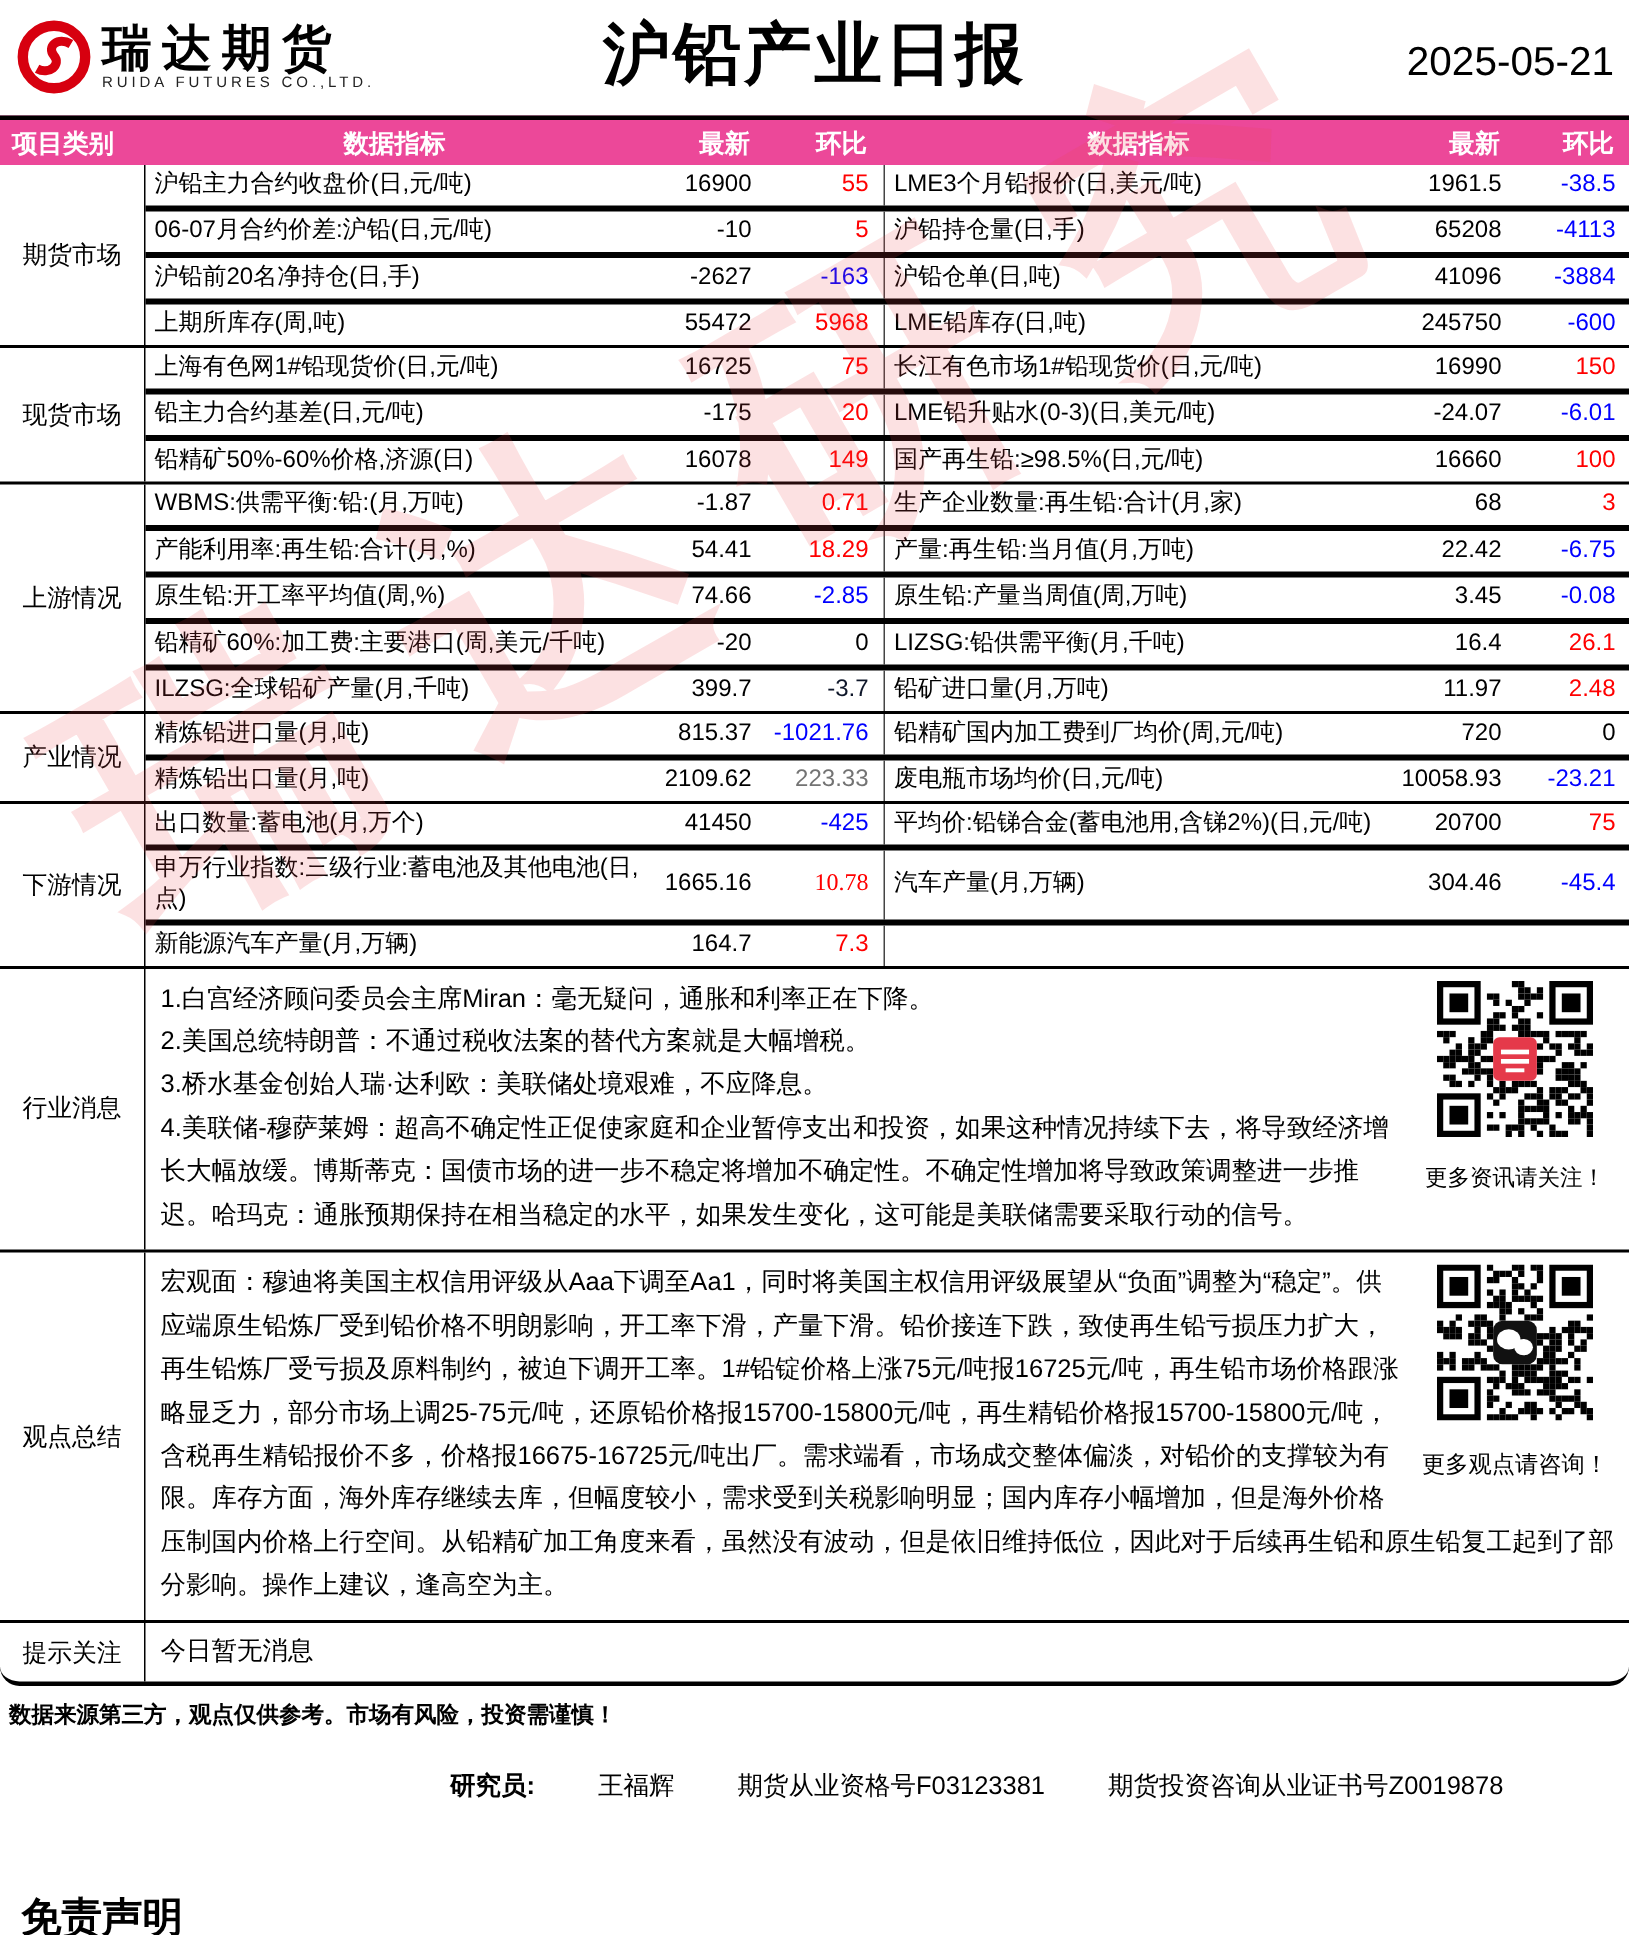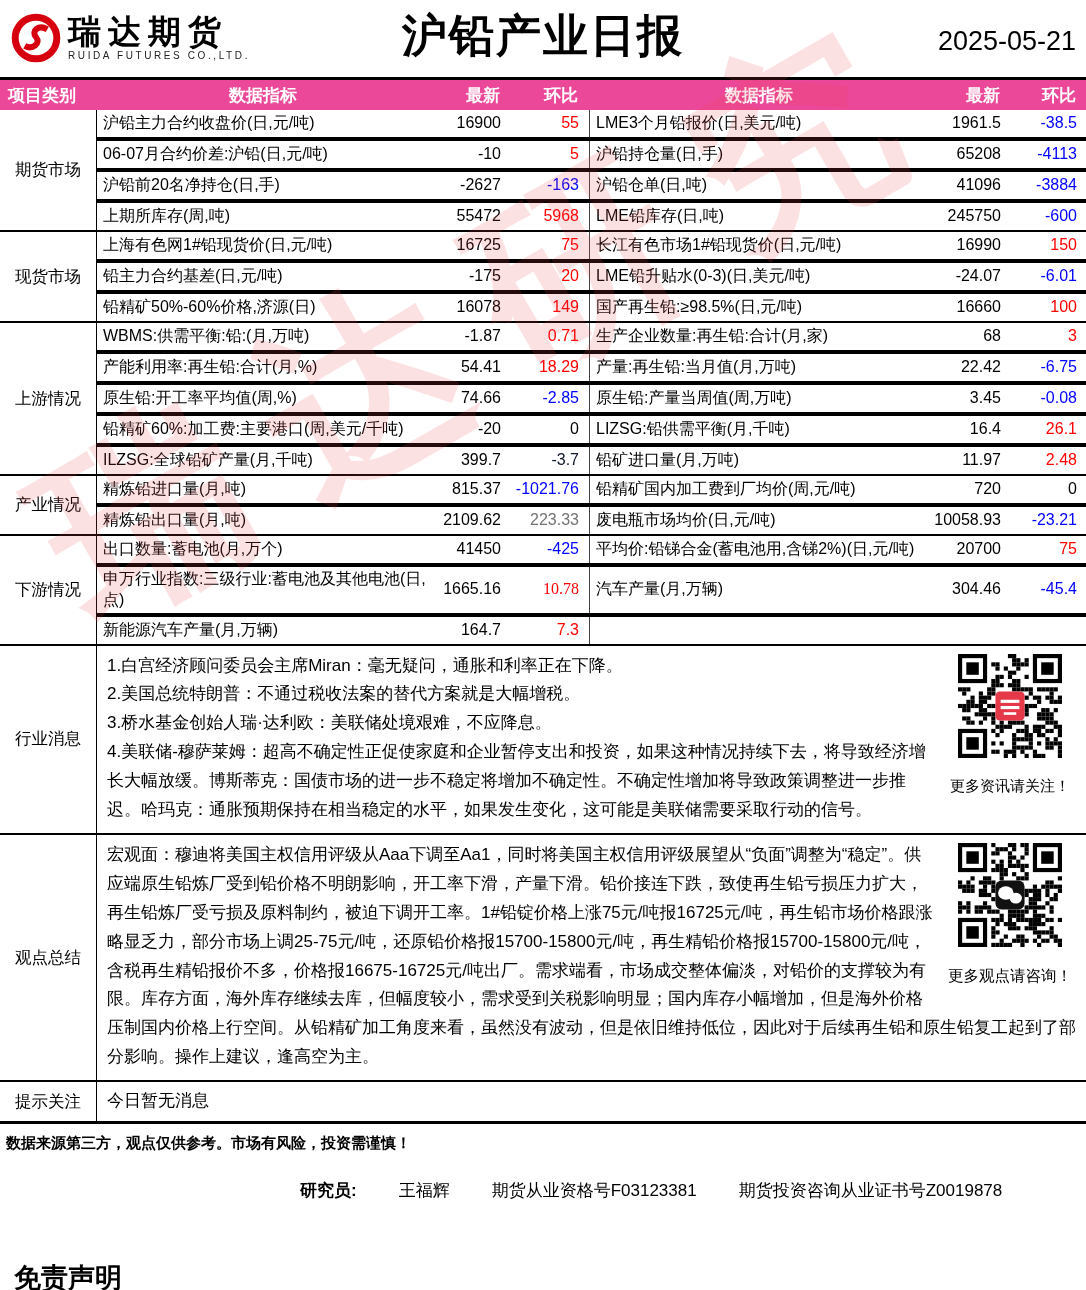--- a/index.html
+++ b/index.html
@@ -37,21 +37,21 @@
   .cell.lbl2{border-left:1.2px solid #444;align-self:stretch;display:flex;align-items:center;}
   .cell.val,.cell.chg{text-align:right;padding-right:10px;}
 
   
   .blk-content{flex:1;padding:6px 10px 8px 10px;font-size:17px;line-height:1.7;}
   .blk-content p{margin:0;}
   .qrfloat{float:right;width:132px;text-align:center;margin:2px 0 2px 10px;}
   .qrcap{font-size:15px;margin-top:6px;white-space:nowrap;}
   .qrcap.serif{font-family:"DejaVu Serif","Liberation Serif",serif;font-size:15.5px;}
   .notice .blk-content{padding:5px 10px;font-size:17px;}
-  .notice{border-bottom:3px solid #000;}
+  .notice{border-bottom:3px solid #000;border-radius:13px;}
 
   
   .footnote{margin:10px 6px 0 6px;font-size:15px;font-weight:600;}
   .researcher{display:flex;gap:42px;margin:26px 0 0 300px;font-size:17px;align-items:baseline;}
   .researcher .rl{font-weight:bold;}
   .legal-title{margin:58px 0 0 14px;font-size:27px;font-weight:900;}
   .legal-body{margin:24px 24px 0 24px;font-size:19px;line-height:2.25;
               text-align:justify;text-indent:2.2em;}
 
   

